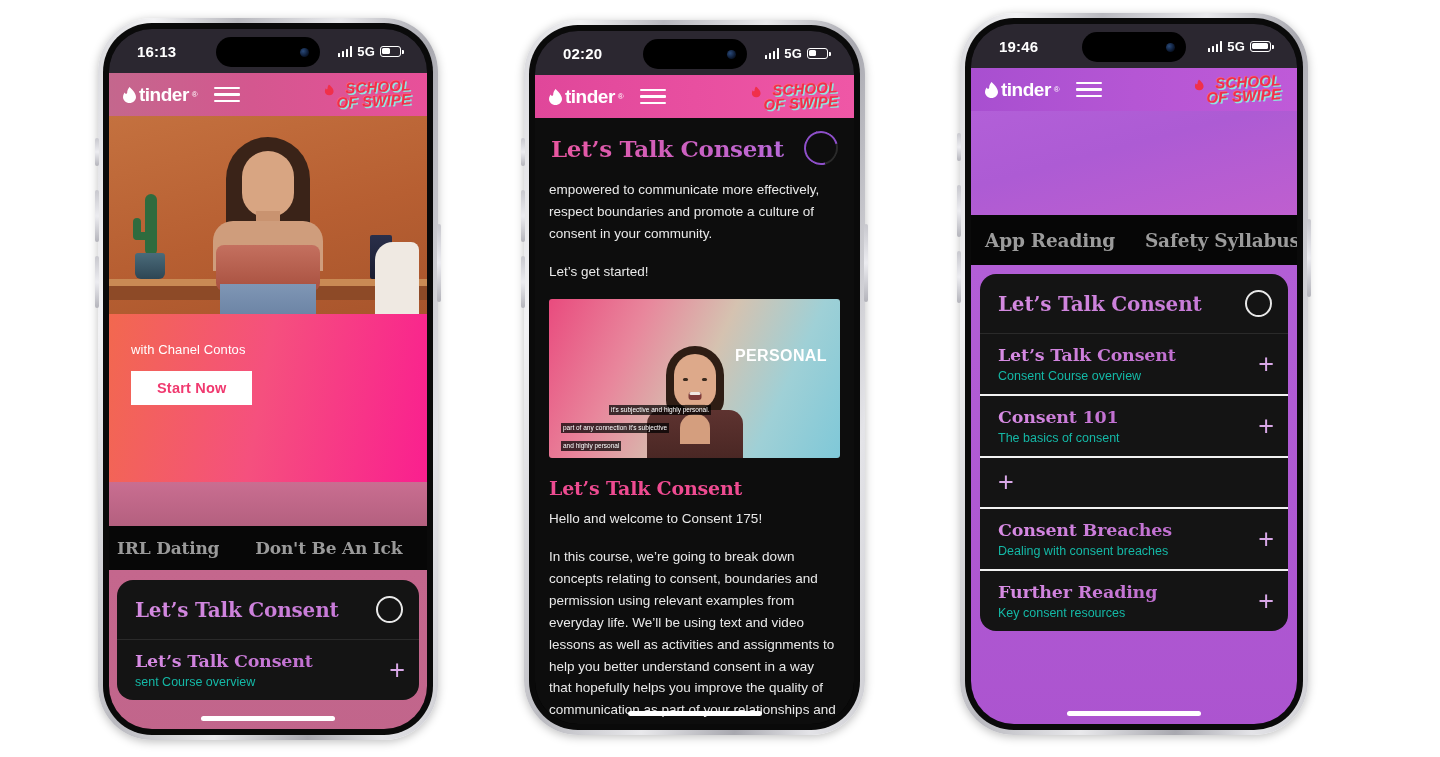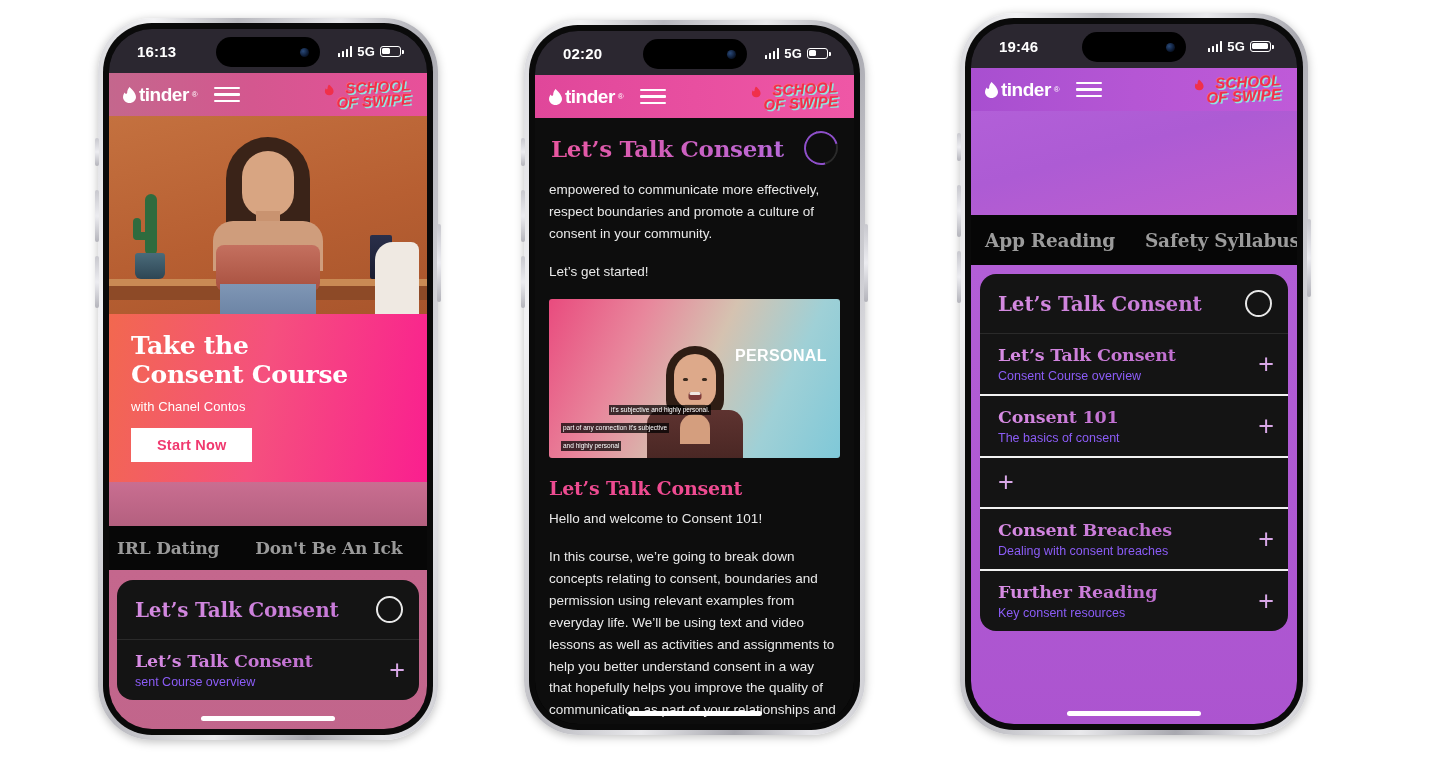--- a/index.html
+++ b/index.html
@@ -202,21 +202,21 @@
     padding:11px 14px 11px 18px;
     border-bottom:2px solid #f2f2f2;
   }
   .acc-row:last-child { border-bottom:none; }
   .acc-title {
     font-family:"DejaVu Serif", serif; font-weight:bold; font-size:17.5px;
     background: linear-gradient(90deg,#d88ce4,#c06fd0);
     -webkit-background-clip:text; background-clip:text; color:transparent;
     letter-spacing:-.2px;
   }
-  .acc-desc { color:#8b5cf6; font-size:12.5px; margin-top:4px; }
+  .acc-desc { color:#14b8a6; font-size:12.5px; margin-top:4px; }
   .plus { color:#d9a8e8; font-size:27px; font-weight:300; line-height:1; cursor:pointer; }
 
   .homebar {
     position:absolute; left:50%; transform:translateX(-50%); bottom:8px;
     width:134px; height:5px; background:#fff; border-radius:3px; z-index:20;
   }
 
   
   .p2-body { background:#0d0d0d; height:100%; padding:0 14px; overflow:hidden; }
   .p2-head {
@@ -354,24 +354,20 @@
                 <div class="p-smile"></div>
               </div>
             <div class="p-neck"></div>
             <div class="p-chest"></div>
             <div class="p-top"></div>
             <div class="p-jeans"></div>
           </div>
         </div>
 
         <div class="p1-cta">
-          <div class="cta-title">
-            <div>Take the</div>
-            <div>Consent Course</div>
-          </div>
           <div class="cta-sub">with Chanel Contos</div>
           <div class="cta-btn">Start Now</div>
         </div>
 
         <div class="p1-fade"></div>
 
         <div class="tabbar">
           <span class="tab">IRL Dating</span>
           <span class="tab">Don't Be An Ick</span>
 
@@ -473,21 +469,21 @@
             </div>
             <div class="vid-word">PERSONAL</div>
             <div class="captions">
               <div class="cap-top"><span>it's subjective and highly personal.</span></div>
               <div><span>part of any connection it's subjective</span></div>
               <div><span>and highly personal</span></div>
             </div>
           </div>
 
           <div class="p2-sect">Let’s Talk Consent</div>
-          <p class="p2-para">Hello and welcome to Consent 101!</p>
+          <p class="p2-para">Hello and welcome to Consent 175!</p>
           <p class="p2-para">In this course, we’re going to break down concepts relating to consent, boundaries and permission using relevant examples from everyday life. We’ll be using text and video lessons as well as activities and assignments to help you better understand consent in a way that hopefully helps you improve the quality of communication as part of your relationships and dates.</p>
         </div>
 
         <div class="homebar"></div>
       </div>
     </div>
   </div>
 
   <div class="phone" style="left:960px; top:13px; width:348px; height:722px;">
     <div class="btn-side btn-left" style="top:120px; height:28px;"></div>

